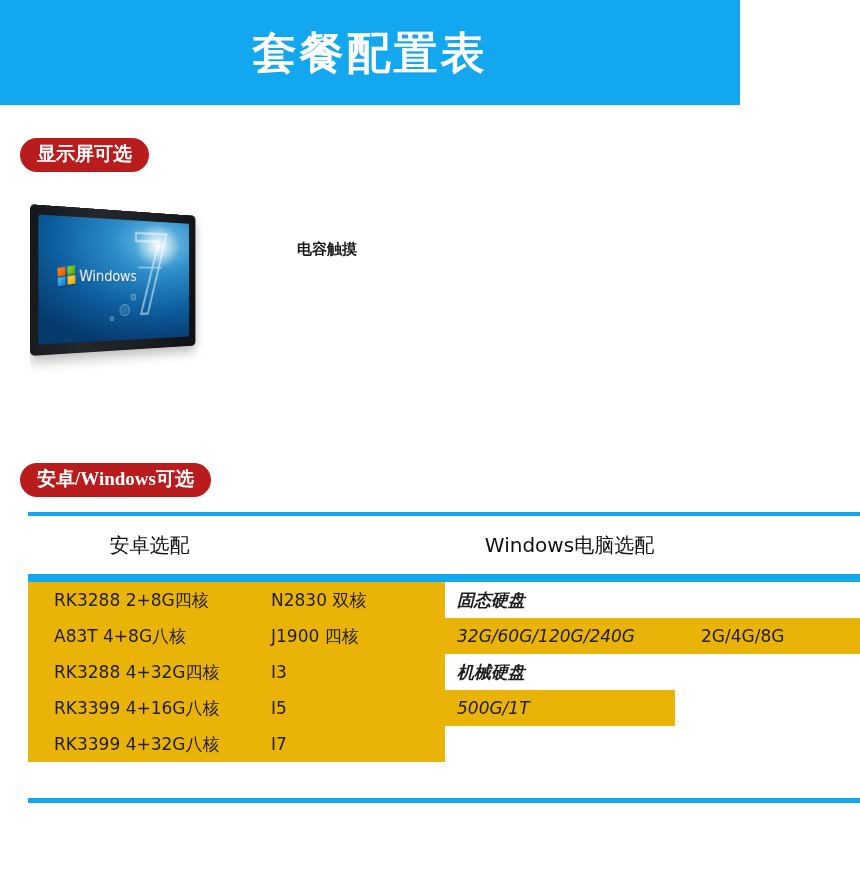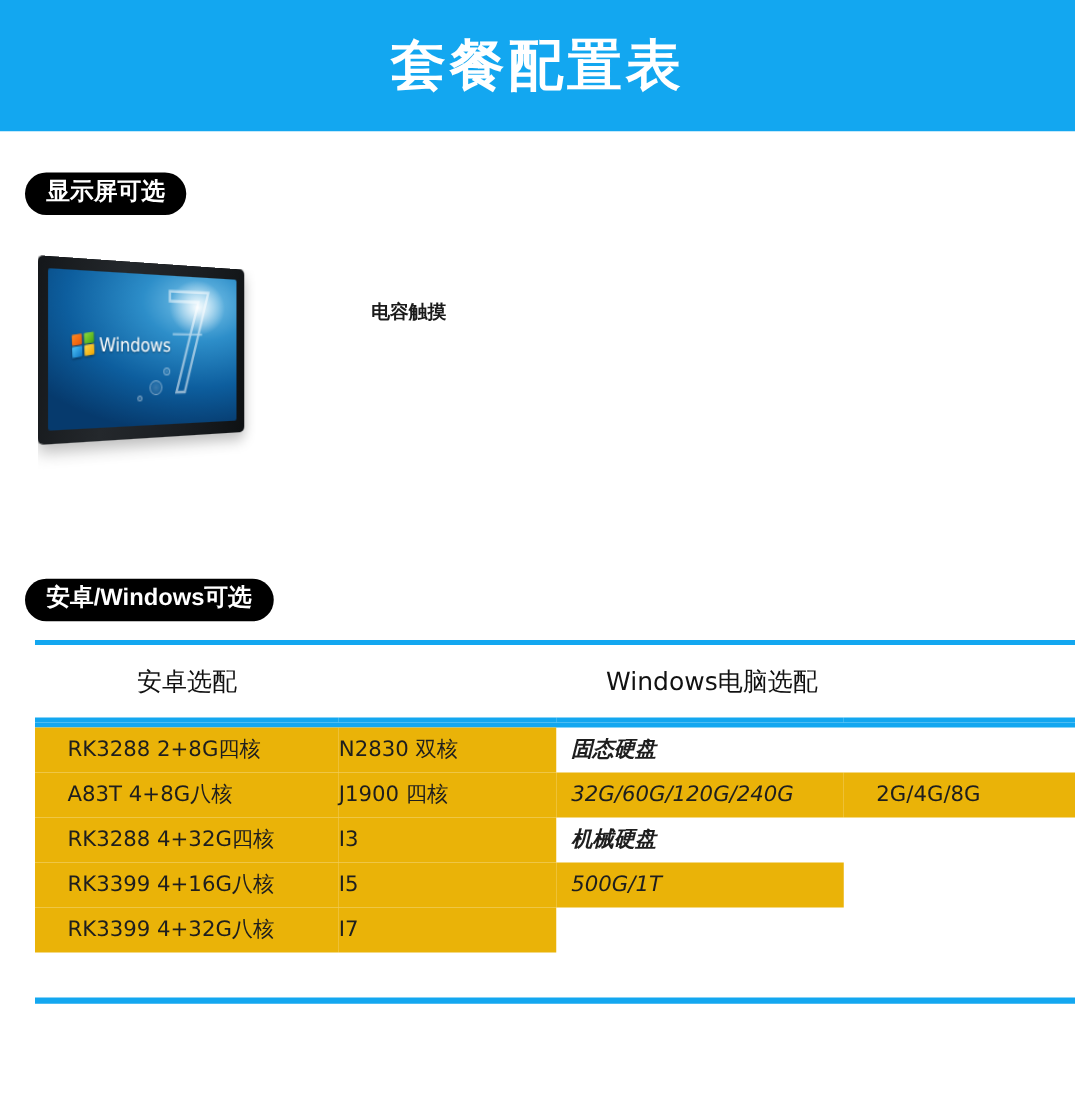--- a/index.html
+++ b/index.html
@@ -9,48 +9,48 @@
     height: 884px;
     background: #ffffff;
     font-family: "Liberation Sans", "DejaVu Sans", sans-serif;
     color: #1a1a1a;
     overflow: hidden;
     position: relative;
   }
 
   
   .banner {
-    width: 860px;
+    width: 740px;
     height: 105px;
     background: #13a7f0;
     display: flex;
     align-items: center;
     justify-content: center;
   }
   .banner-title {
     color: #ffffff;
     font-size: 44px;
     font-weight: bold;
     letter-spacing: 3px;
     line-height: 1;
     font-family: "DejaVu Sans", "Liberation Sans", sans-serif;
   }
 
   
   .badge {
     display: inline-block;
-    background: #000000;
+    background: #b91c1c;
     color: #ffffff;
     font-size: 19px;
     font-weight: bold;
     border-radius: 999px;
     padding: 5px 17px 7px 17px;
     line-height: 1.15;
     white-space: nowrap;
-    font-family: Liberation Sans, sans-serif;
+    font-family: Liberation Serif, serif;
   }
   .badge-wrap-1 { position: absolute; left: 20px; top: 138px; }
   .badge-wrap-2 { position: absolute; left: 20px; top: 463px; }
 
   
   .display-section {
     position: absolute;
     left: 0; top: 190px;
     width: 860px; height: 200px;
   }

